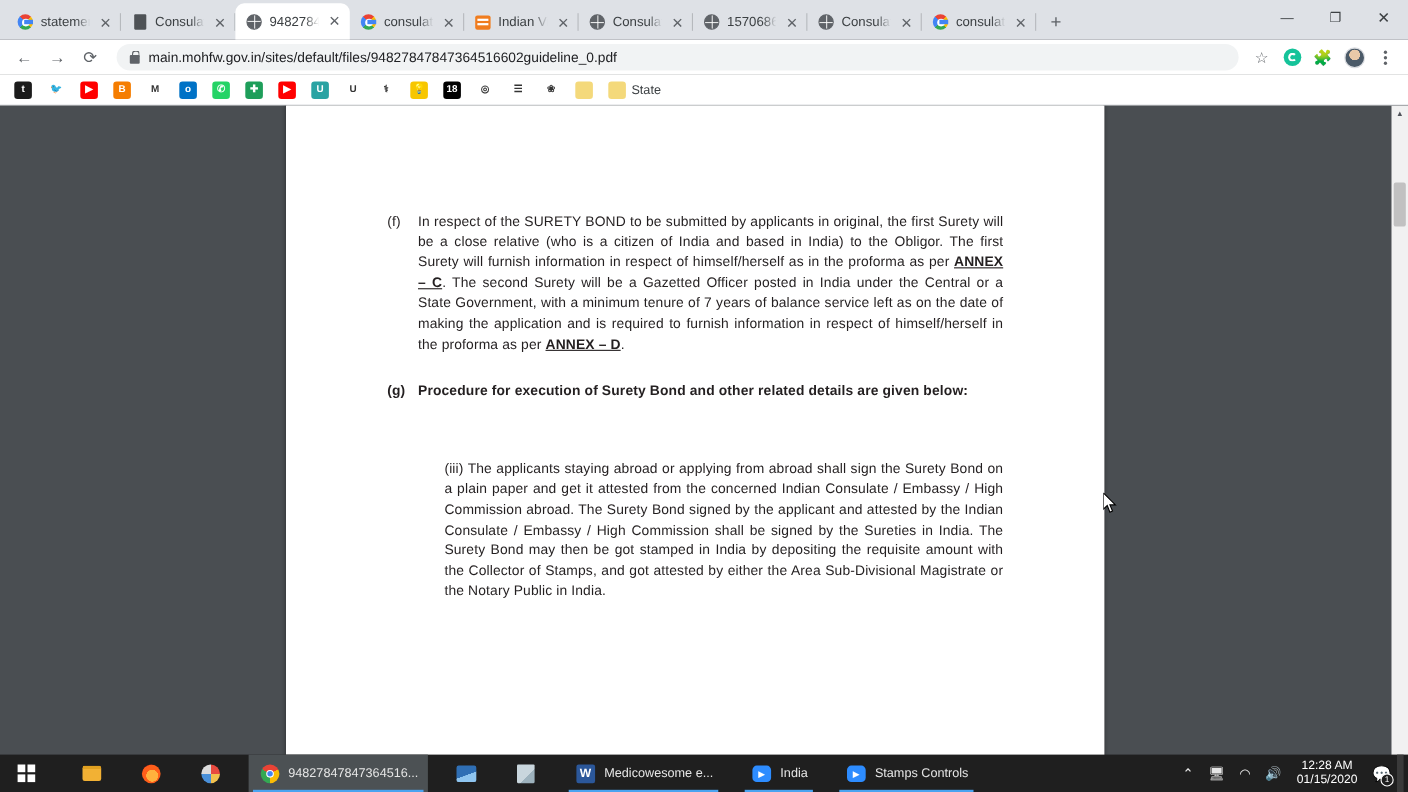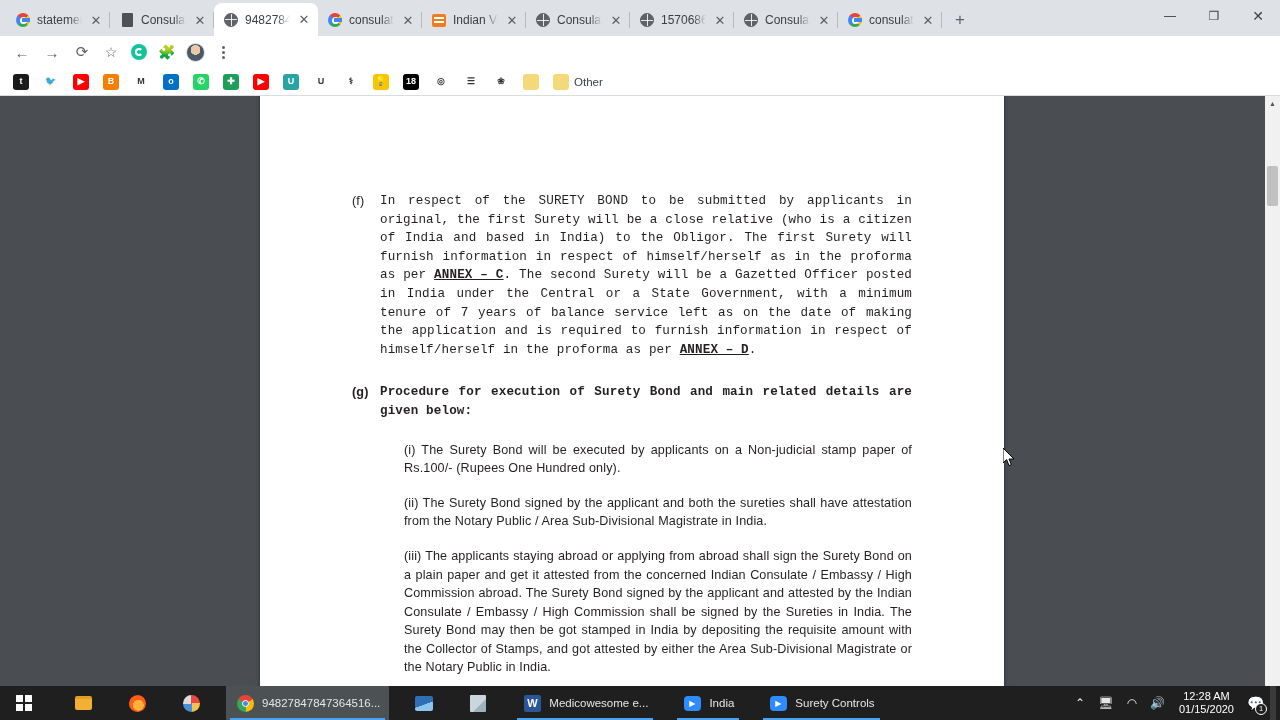--- a/index.html
+++ b/index.html
@@ -163,21 +163,21 @@
   }
   .pagebody {
     position:absolute; left:92px; top:120px; width:560px;
     color:#231f20;
   }
   .para {
     display:flex; font-size:12.6px; line-height:18.6px;
     margin-bottom:0px; letter-spacing:.01em;
   }
   .para .mark { width:28px; flex:0 0 28px; }
-  .para .body { flex:1 1 auto; text-align:justify;font-family:Liberation Mono, monospace; }
+  .para .body { flex:1 1 auto; text-align:justify; }
   .para.bold .body, .para.bold .mark { font-weight:bold; }
   .sub {
     margin-left:52px; width:508px; font-size:12.6px; line-height:18.6px;
     text-align:justify; letter-spacing:.01em;
   }
   .u { text-decoration:underline; font-weight:bold; }
   .gap-a { height:24px; }
   .gap-b { height:16px; }
   .gap-c { height:20px; }
 
@@ -345,20 +345,24 @@
       <div class="wc">—</div>
       <div class="wc">❐</div>
       <div class="wc close">✕</div>
     </div>
   </div>
 
   <div class="toolbar">
     <div class="navbtn">←</div>
     <div class="navbtn">→</div>
     <div class="navbtn">⟳</div>
+    <div class="omnibox">
+      <span class="lock"></span>
+      <span class="url">main.mohfw.gov.in/sites/default/files/94827847847364516602guideline_0.pdf</span>
+    </div>
     <div class="tbicon star">☆</div>
     <div class="tbicon">
       <span class="gram"></span>
     </div>
     <div class="tbicon puzzle">🧩</div>
     <div class="tbicon">
       <span class="avatar"></span>
     </div>
     <div class="tbicon">
       <span class="kebab">
@@ -421,48 +425,46 @@
         </div>
         <div class="bm">
           <span class="bmi" style="background: rgb(255, 255, 255); color: rgb(51, 51, 51);">❀</span>
         </div>
         <div class="bm">
           <span class="bmi" style="background: rgb(244, 217, 123); color: rgb(255, 255, 255);"></span>
         </div>
       </div>
     <div class="bm">
       <span class="bmi" style="background:#f4d97b"></span>
-      <span>Other</span>
+      <span>State</span>
     </div>
   </div>
 
   <div class="viewer">
 
     <div class="page">
       <div class="pagebody">
 
         <div class="para">
           <div class="mark">(f)</div>
           <div class="body" id="para-f"><span>In respect of the SURETY BOND to be submitted by applicants in original, the first Surety will be a close relative (who is a citizen of India and based in India) to the Obligor. The first Surety will furnish information in respect of himself/herself as in the proforma as per </span><span class="u">ANNEX – C</span><span>. The second Surety will be a Gazetted Officer posted in India under the Central or a State Government, with a minimum tenure of 7 years of balance service left as on the date of making the application and is required to furnish information in respect of himself/herself in the proforma as per </span><span class="u">ANNEX – D</span><span>.</span></div>
         </div>
 
         <div class="gap-a"></div>
 
         <div class="para bold">
           <div class="mark">(g)</div>
-          <div class="body">Procedure for execution of Surety Bond and main related details are given below:</div>
+          <div class="body">Procedure for execution of Surety Bond and other related details are given below:</div>
         </div>
 
         <div class="gap-c"></div>
 
-        <div class="sub">(i) The Surety Bond will be executed by applicants on a Non-judicial stamp paper of Rs.100/- (Rupees One Hundred only).</div>
 
         <div class="gap-b"></div>
 
-        <div class="sub">(ii) The Surety Bond signed by the applicant and both the sureties shall have attestation from the Notary Public / Area Sub-Divisional Magistrate in India.</div>
 
         <div class="gap-b"></div>
 
         <div class="sub">(iii) The applicants staying abroad or applying from abroad shall sign the Surety Bond on a plain paper and get it attested from the concerned Indian Consulate / Embassy / High Commission abroad. The Surety Bond signed by the applicant and attested by the Indian Consulate / Embassy / High Commission shall be signed by the Sureties in India. The Surety Bond may then be got stamped in India by depositing the requisite amount with the Collector of Stamps, and got attested by either the Area Sub-Divisional Magistrate or the Notary Public in India.</div>
 
       </div>
     </div>
 
     <div class="vscroll">
       <div class="vs-arrow">▲</div>
@@ -526,21 +528,21 @@
       <div class="tb-item running">
         <span class="tb-ic">
           <span style="display:flex;align-items:center;justify-content:center;width:17px;height:15px;background:#2d8cff;border-radius:4px;color:#fff;font-size:8px;">▶</span>
         </span>
         <span>India</span>
       </div>
       <div class="tb-item running">
         <span class="tb-ic">
           <span style="display:flex;align-items:center;justify-content:center;width:17px;height:15px;background:#2d8cff;border-radius:4px;color:#fff;font-size:8px;">▶</span>
         </span>
-        <span>Surety Controls</span>
+        <span>Stamps Controls</span>
       </div>
     </div>
 
   <div class="tray">
     <div class="tray-ic">⌃</div>
     <div class="tray-ic">🖥</div>
     <div class="tray-ic">◠</div>
     <div class="tray-ic">🔊</div>
     <div class="clock">
       <span>12:28 AM</span>

